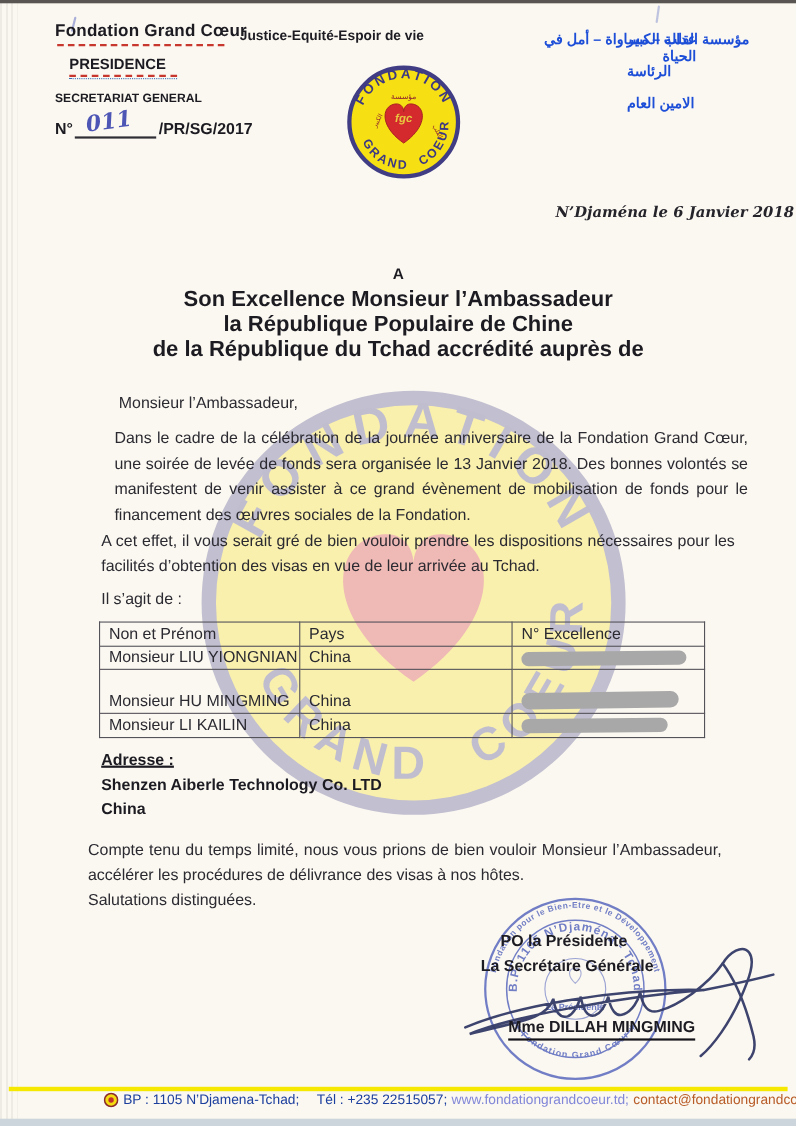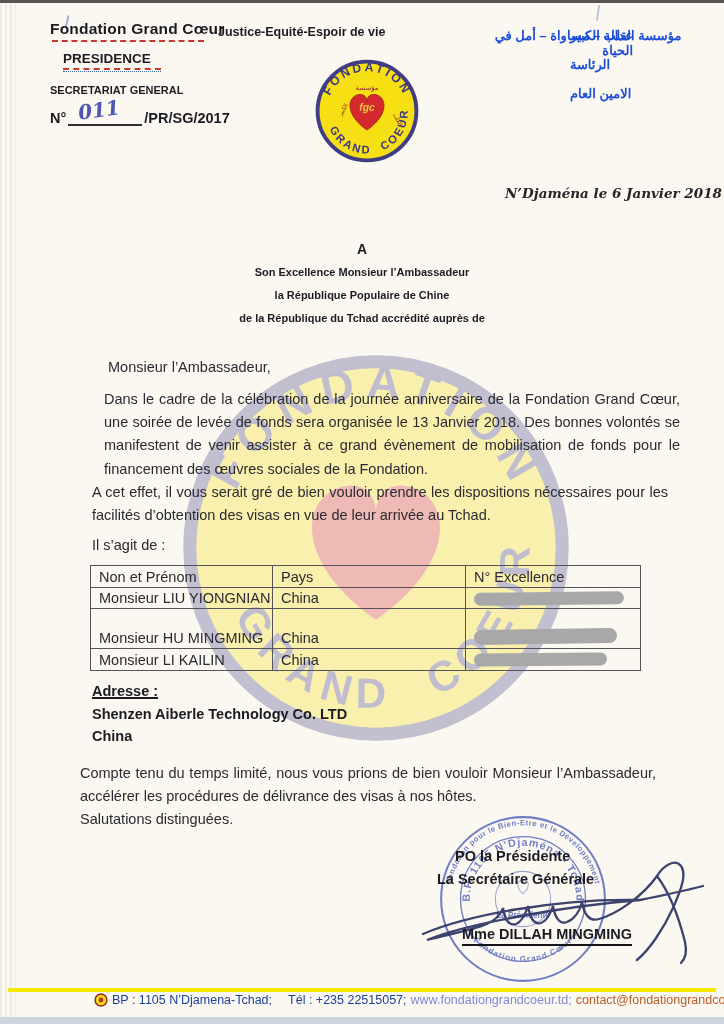--- a/index.html
+++ b/index.html
@@ -28,21 +28,21 @@
   .ar{direction:rtl;font-size:13px;font-weight:700;color:#1d4ed8;}
   .armotto{left:468px;top:28px;width:165px;text-align:right;}
   .arcol{right:24px;top:28px;width:130px;text-align:left;}
   .arcol div{margin-bottom:14px;}
   
   .dateline{left:505px;top:185px;font-family:"DejaVu Serif",serif;font-style:italic;font-weight:bold;
         font-size:13.5px;color:#26242b;}
   
   .recip{left:0;top:241px;width:724px;text-align:center;color:#1c1b22;font-weight:bold;}
   .recip .a{font-size:14px;margin-bottom:4px;}
-  .recip .l{font-size:11px;line-height:23px;}
+  .recip .l{font-size:20px;line-height:23px;}
   
   .bodytxt{font-size:14.5px;line-height:23.2px;color:#2b2a31;}
   .just{text-align:justify;}
   .salut{left:92px;top:356px;margin-left:16px;}
   .p1{left:92px;top:388px;width:576px;margin-left:12px;}
   .p2{left:92px;top:481px;width:576px;}
   .intro{left:92px;top:534px;}
   
   table.visa{left:90px;top:565px;position:absolute;border-collapse:collapse;table-layout:fixed;width:550px;
         font-size:14.5px;color:#2b2a31;}

